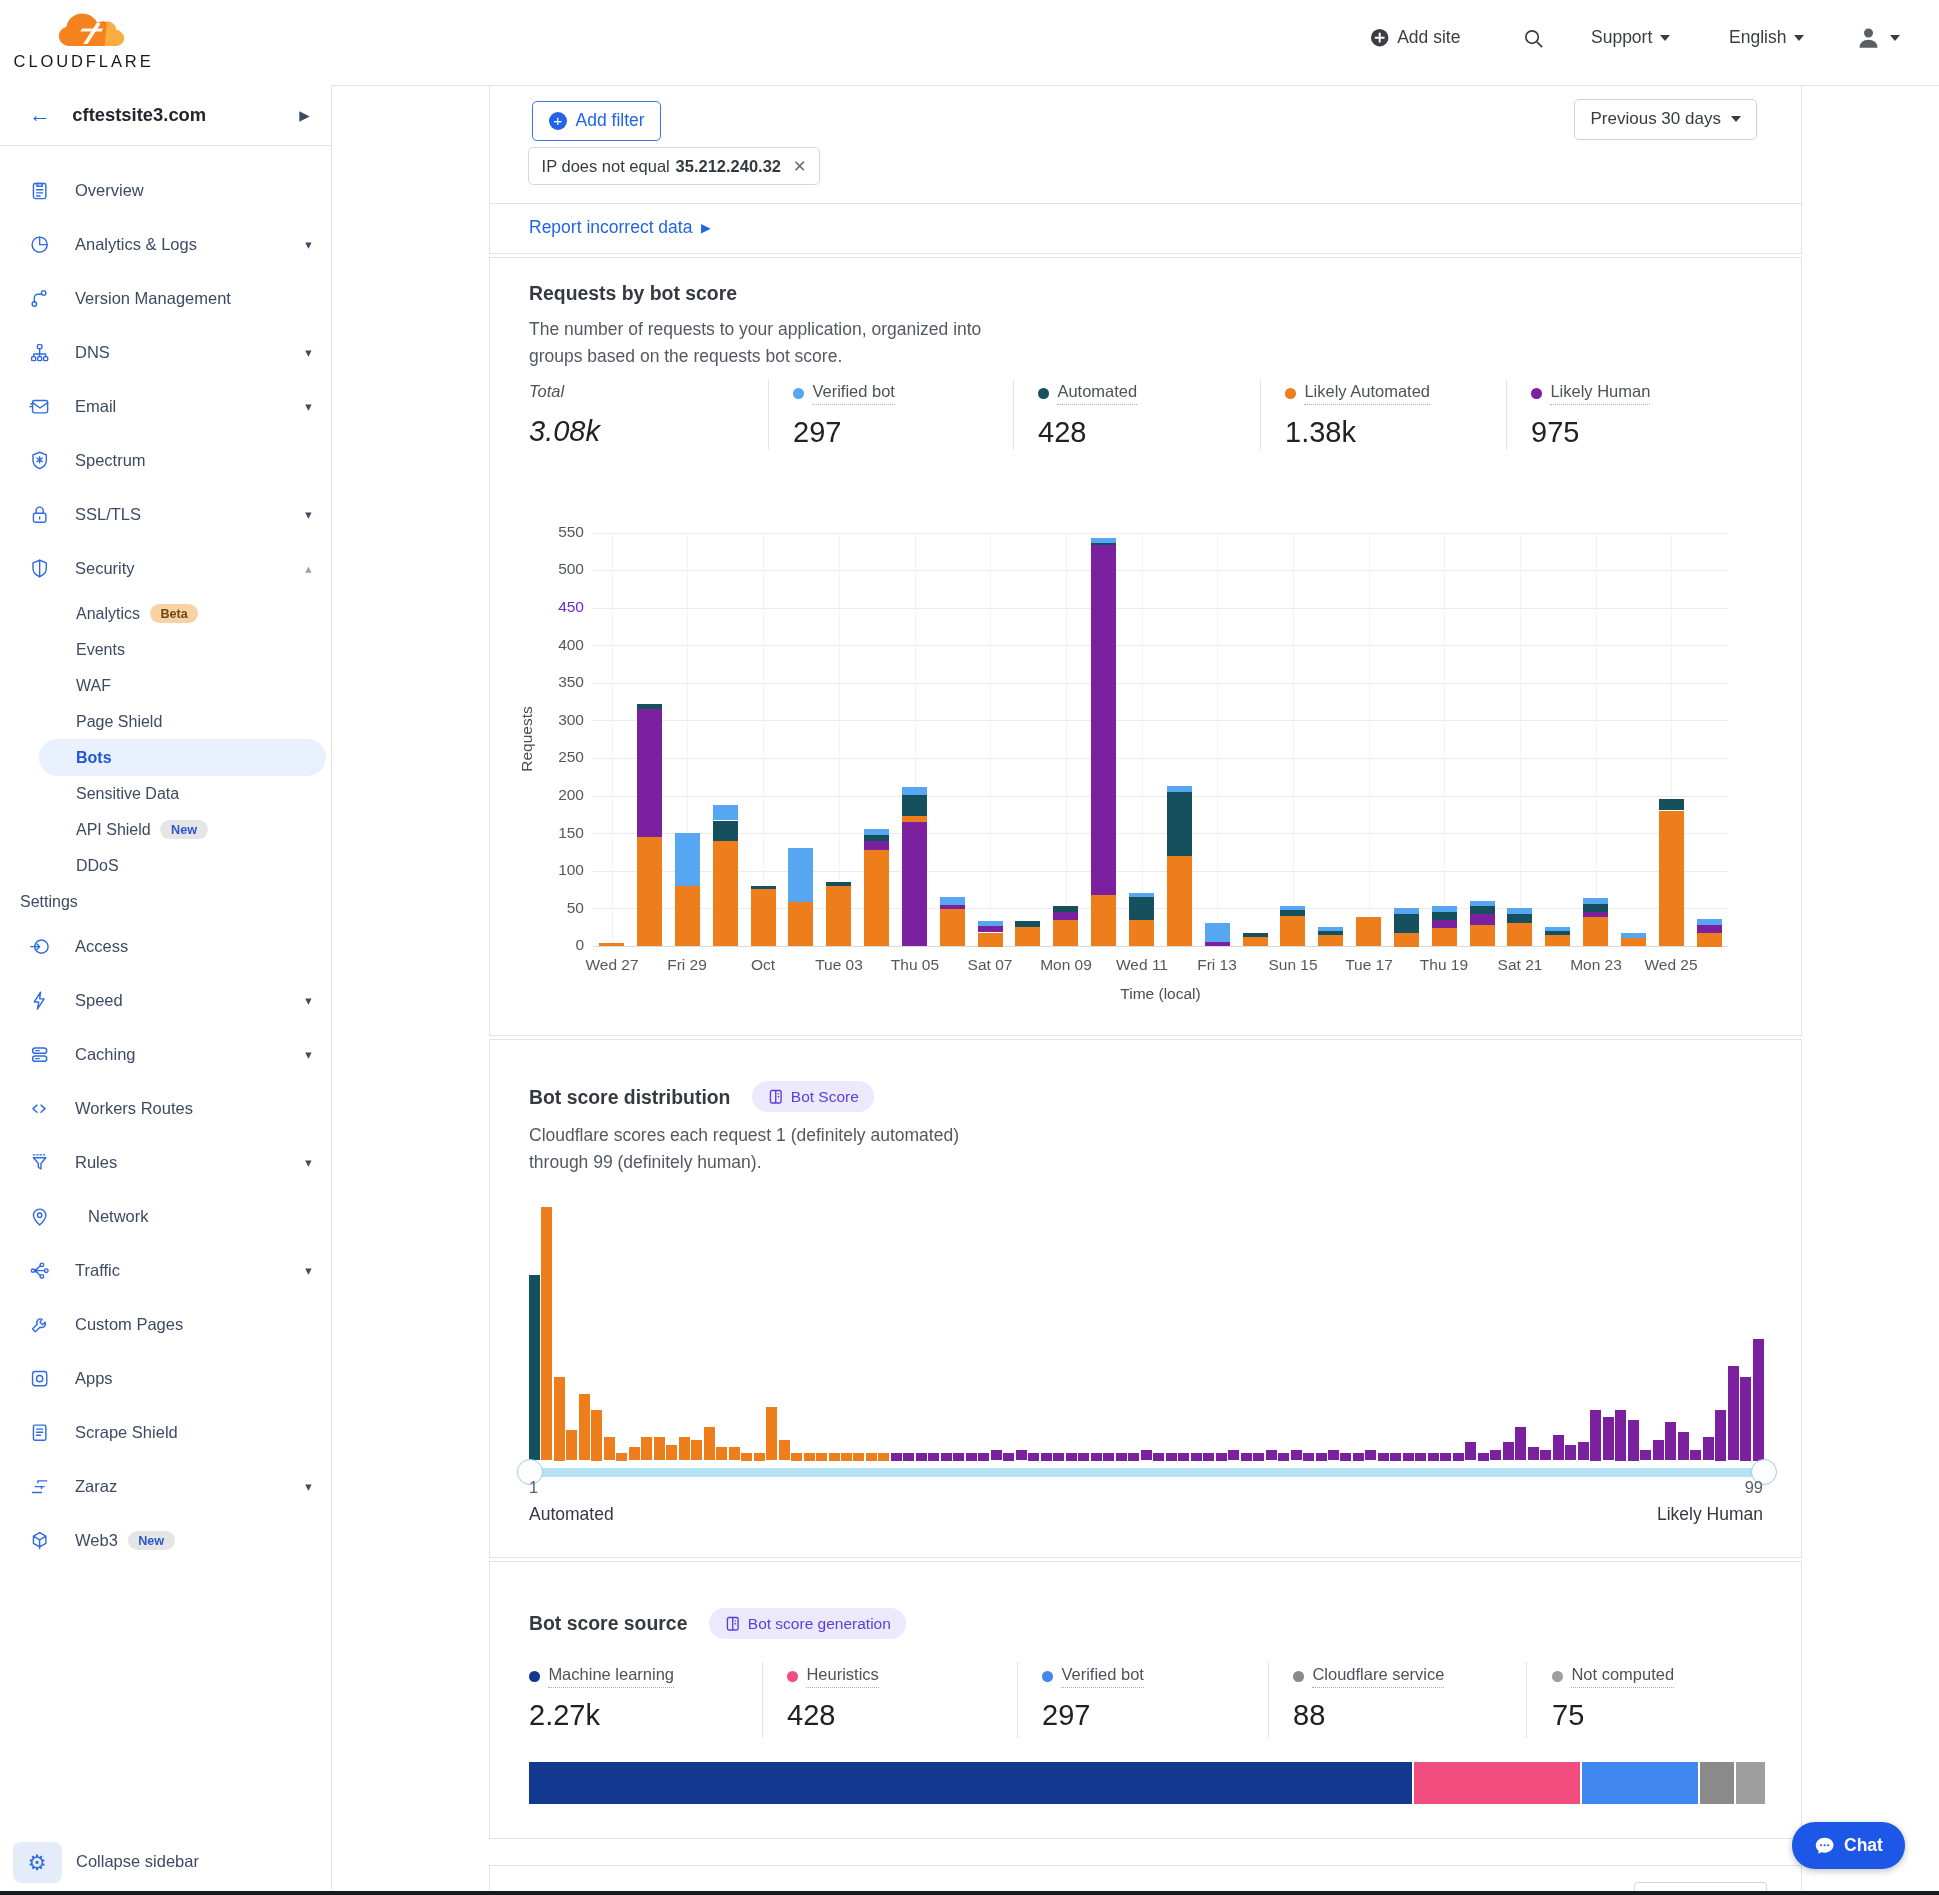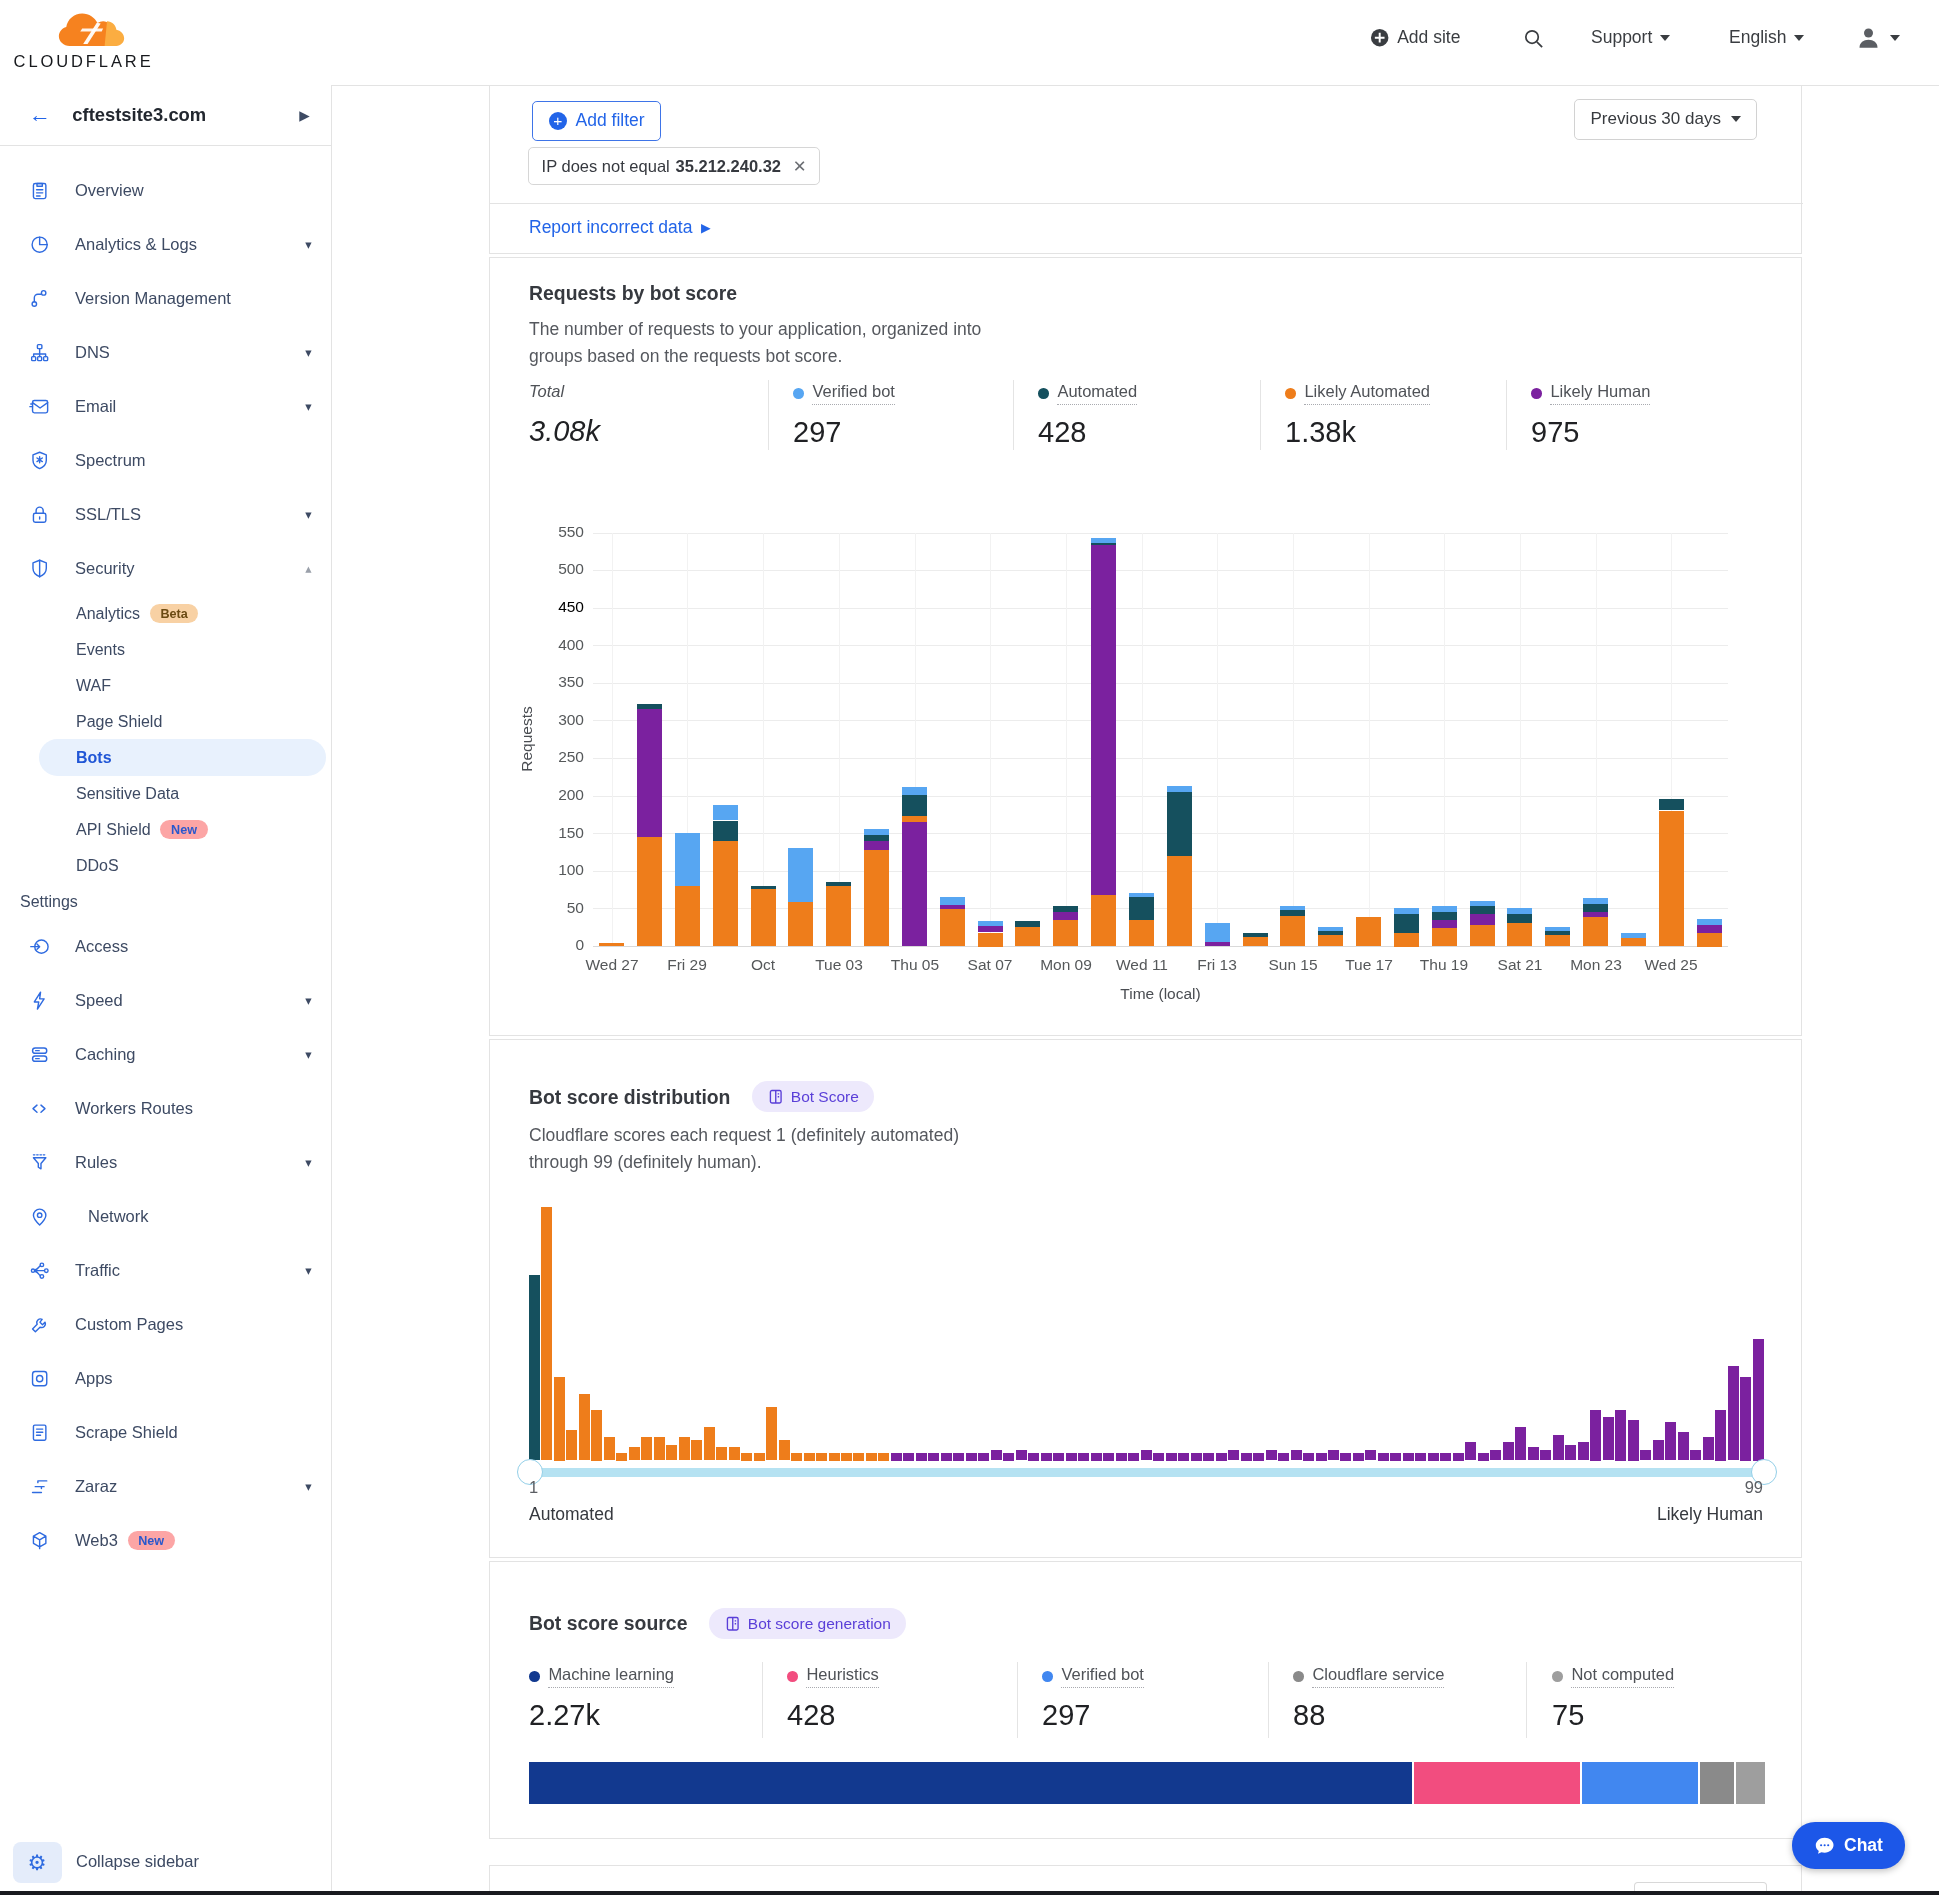--- a/index.html
+++ b/index.html
@@ -15,21 +15,21 @@
   .site-row{height:60px;display:flex;align-items:center;border-bottom:1px solid #e3e3e3;}
   .nav-row{display:flex;align-items:center;padding-left:27px;cursor:pointer;}
   .nav-row .icon{width:25px;display:flex;justify-content:center;color:#2f6be0;}
   .nav-row .lbl{margin-left:23px;font-size:16.5px;color:#3d4a63;}
   .nav-sub .lbl{margin-left:0;font-size:16px;}
   .nav-sub{padding-left:76px;}
   .nav-active-pill{position:absolute;left:39px;right:4.9px;height:37px;background:#e8f1fd;border-radius:18.4px;}
   .chev{margin-left:auto;margin-right:19.4px;font-size:12.6px;color:#3d4a63;}
   .badge{border-radius:10.7px;font-size:12.6px;padding:2.9px 10.7px;margin-left:9.7px;font-weight:bold;}
   .badge.beta{background:#f8d1a4;color:#6b4a12;}
-  .badge.new{background:#fca5a5;color:#2a58cc;}
+  .badge.new{background:#e5e5e5;color:#2a58cc;}
   
   .card{position:absolute;left:489px;width:1313px;border:1px solid #e3e3e3;background:#fff;box-sizing:border-box;}
   .h2{font-size:19.4px;font-weight:bold;color:#36393f;}
   .desc{font-size:17.5px;color:#55585e;line-height:27px;}
   .pillbadge{display:inline-flex;align-items:center;gap:7.8px;height:31px;padding:0 15.5px;border-radius:15.5px;background:#ede9fc;color:#5a3fd8;font-size:15.5px;}
   .stat-dot{width:10.7px;height:10.7px;border-radius:50%;display:inline-block;margin-right:8.7px;}
   .stat-label{font-size:16.5px;color:#4f5257;border-bottom:1.9px dotted #a9abb0;padding-bottom:2.9px;}
   .stat-label.nounder{border-bottom:none;}
   .stat-num{font-size:29px;color:#202124;font-weight:500;margin-top:11.6px;}
   .btn-outline-blue{display:inline-flex;align-items:center;gap:8.7px;border:1px solid #3e74e8;color:#2264e8;border-radius:4.9px;background:#fff;font-size:17.5px;padding:8.7px 15.5px;cursor:pointer;}
@@ -401,21 +401,21 @@
         <div style="position:absolute;left:49px;top:528px;width:45px;text-align:right;font-size:15.5px;color:#55585a;">200</div>
         <div style="position:absolute;left:103px;top:500px;width:1135px;height:1px;background:#ececec;"></div>
         <div style="position:absolute;left:49px;top:490px;width:45px;text-align:right;font-size:15.5px;color:#55585a;">250</div>
         <div style="position:absolute;left:103px;top:462px;width:1135px;height:1px;background:#ececec;"></div>
         <div style="position:absolute;left:49px;top:453px;width:45px;text-align:right;font-size:15.5px;color:#55585a;">300</div>
         <div style="position:absolute;left:103px;top:425px;width:1135px;height:1px;background:#ececec;"></div>
         <div style="position:absolute;left:49px;top:415px;width:45px;text-align:right;font-size:15.5px;color:#55585a;">350</div>
         <div style="position:absolute;left:103px;top:387px;width:1135px;height:1px;background:#ececec;"></div>
         <div style="position:absolute;left:49px;top:378px;width:45px;text-align:right;font-size:15.5px;color:#55585a;">400</div>
         <div style="position:absolute;left:103px;top:350px;width:1135px;height:1px;background:#ececec;"></div>
-        <div style="position:absolute;left:49px;top:340px;width:45px;text-align:right;font-size:15.5px;color:#000000;">450</div>
+        <div style="position:absolute;left:49px;top:340px;width:45px;text-align:right;font-size:15.5px;color:#6d28d9;">450</div>
         <div style="position:absolute;left:103px;top:312px;width:1135px;height:1px;background:#ececec;"></div>
         <div style="position:absolute;left:49px;top:302px;width:45px;text-align:right;font-size:15.5px;color:#55585a;">500</div>
         <div style="position:absolute;left:103px;top:275px;width:1135px;height:1px;background:#ececec;"></div>
         <div style="position:absolute;left:49px;top:265px;width:45px;text-align:right;font-size:15.5px;color:#55585a;">550</div>
         <div style="position:absolute;left:122px;top:275px;width:1px;height:413px;background:#f2f2f2;"></div>
         <div style="position:absolute;left:89px;top:698px;width:66px;text-align:center;font-size:15.5px;color:#55585a;">Wed 27</div>
         <div style="position:absolute;left:197px;top:275px;width:1px;height:413px;background:#f2f2f2;"></div>
         <div style="position:absolute;left:164px;top:698px;width:66px;text-align:center;font-size:15.5px;color:#55585a;">Fri 29</div>
         <div style="position:absolute;left:273px;top:275px;width:1px;height:413px;background:#f2f2f2;"></div>
         <div style="position:absolute;left:240px;top:698px;width:66px;text-align:center;font-size:15.5px;color:#55585a;">Oct</div>

